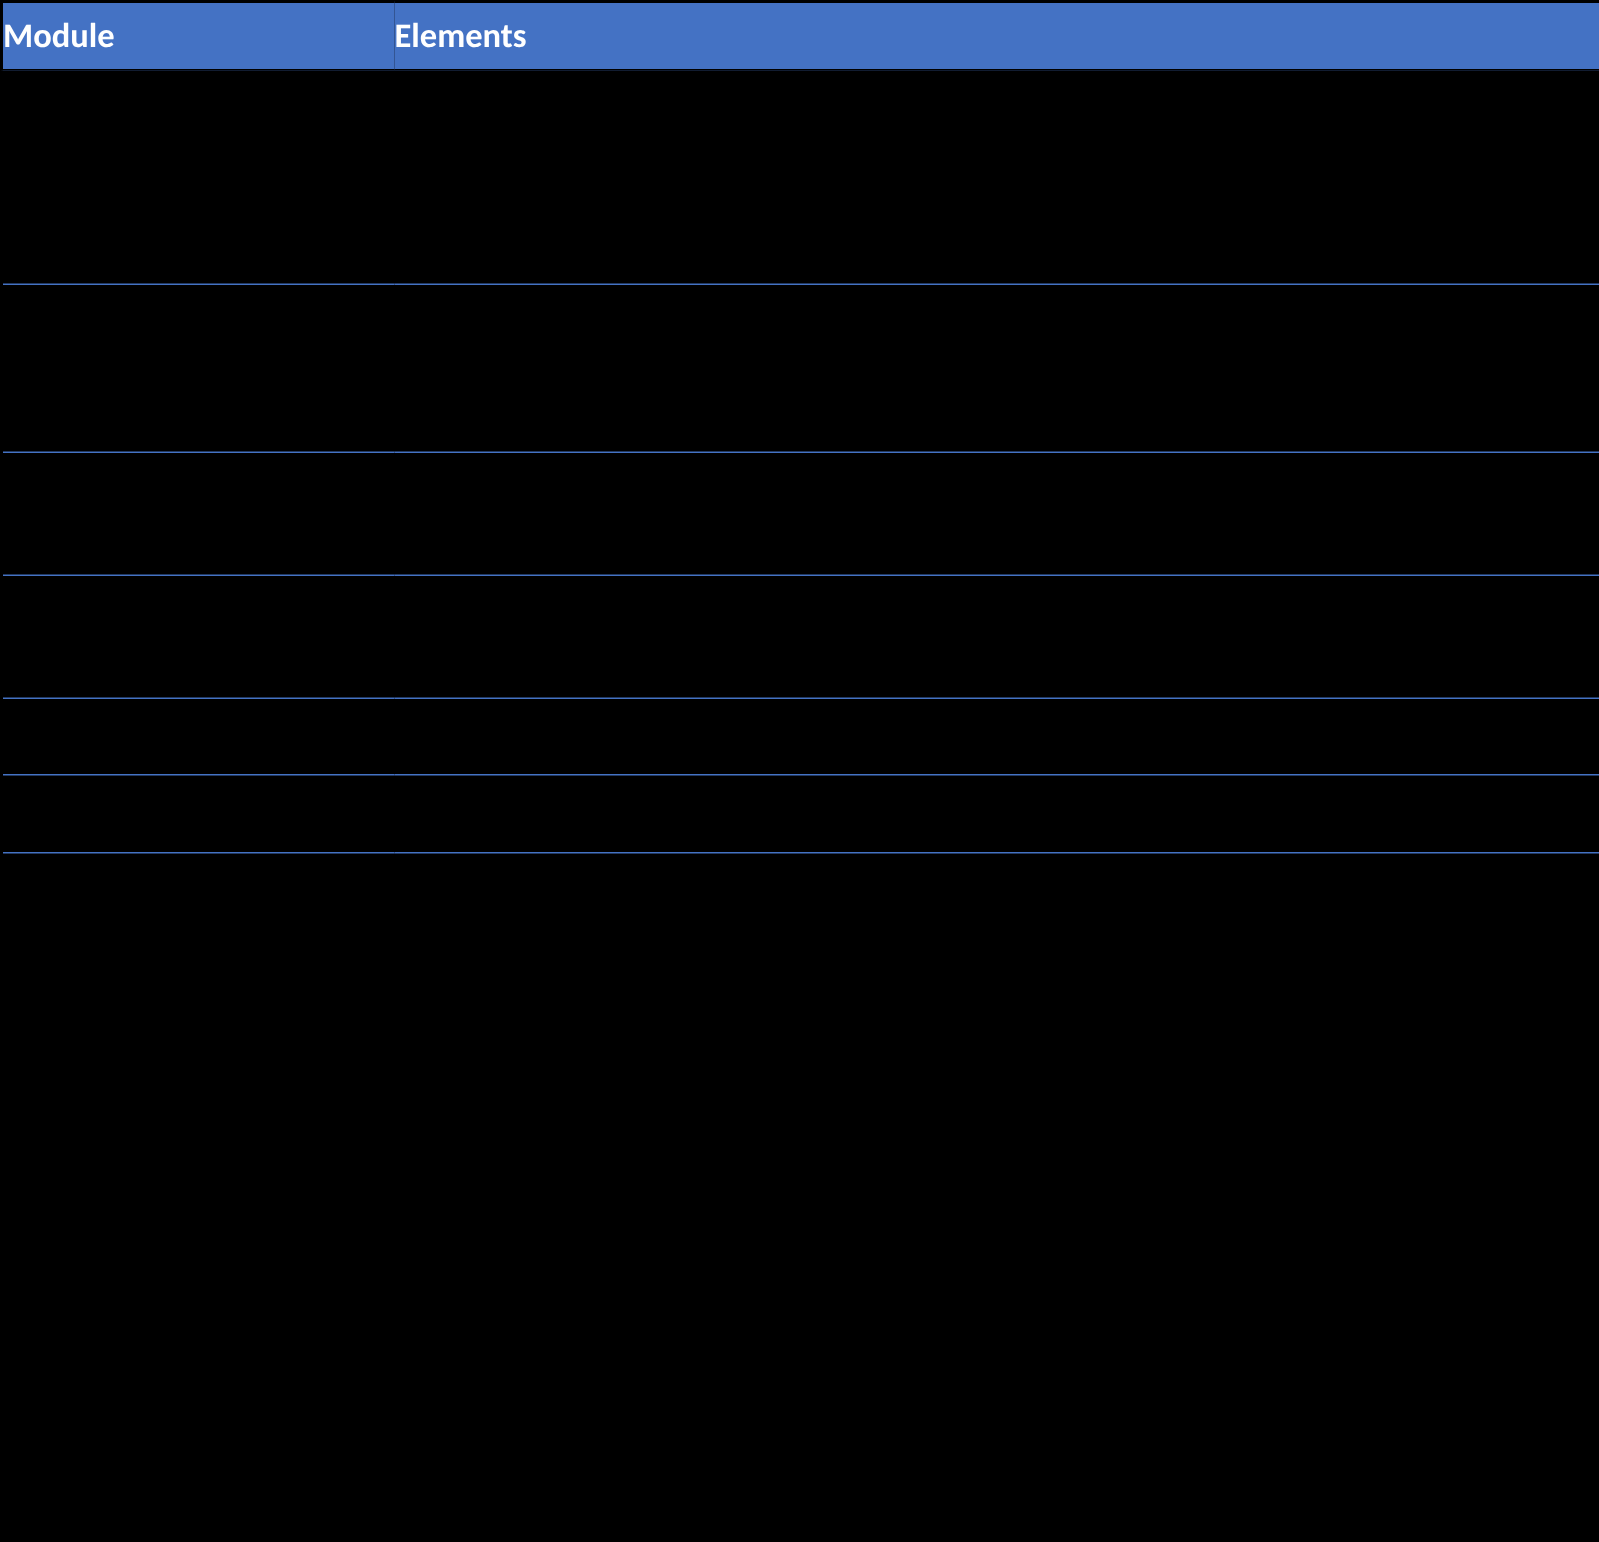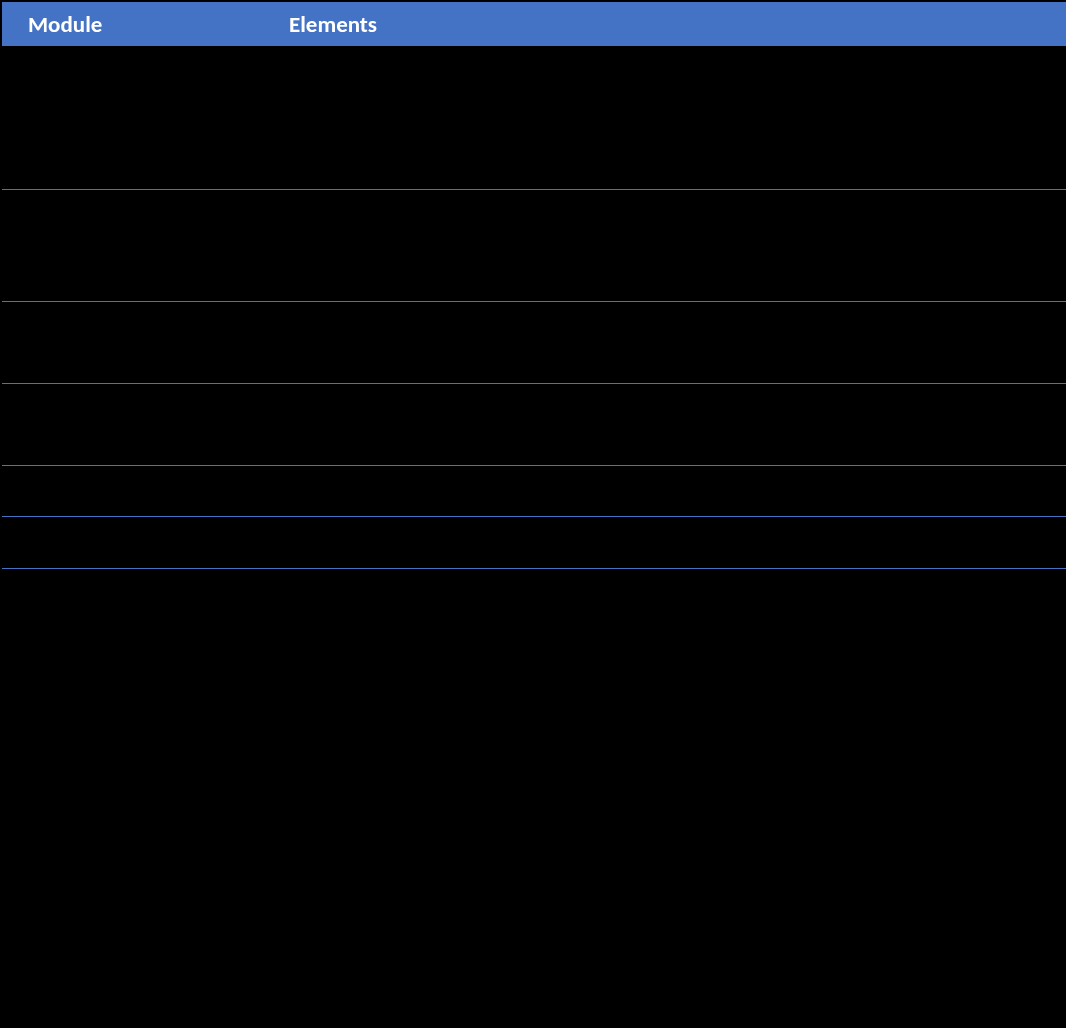--- a/index.html
+++ b/index.html
@@ -17,21 +17,21 @@
     .table {
       width: 100%;
       border-collapse: collapse;
       table-layout: fixed;
     }
     .header-row {
       background: #4472C4;
       color: #fff;
     }
     .header-cell {
-      padding: 8px 26px;
+      padding: 8px 0;
       font-weight: bold;
       font-size: 23px;
       text-align: left;
       border-top: 2px solid #000;
       border-bottom: 1px solid #000;
     }
     .header-cell:first-child {
       border-left: 2px solid #000;
     }
     .header-cell:last-child {

